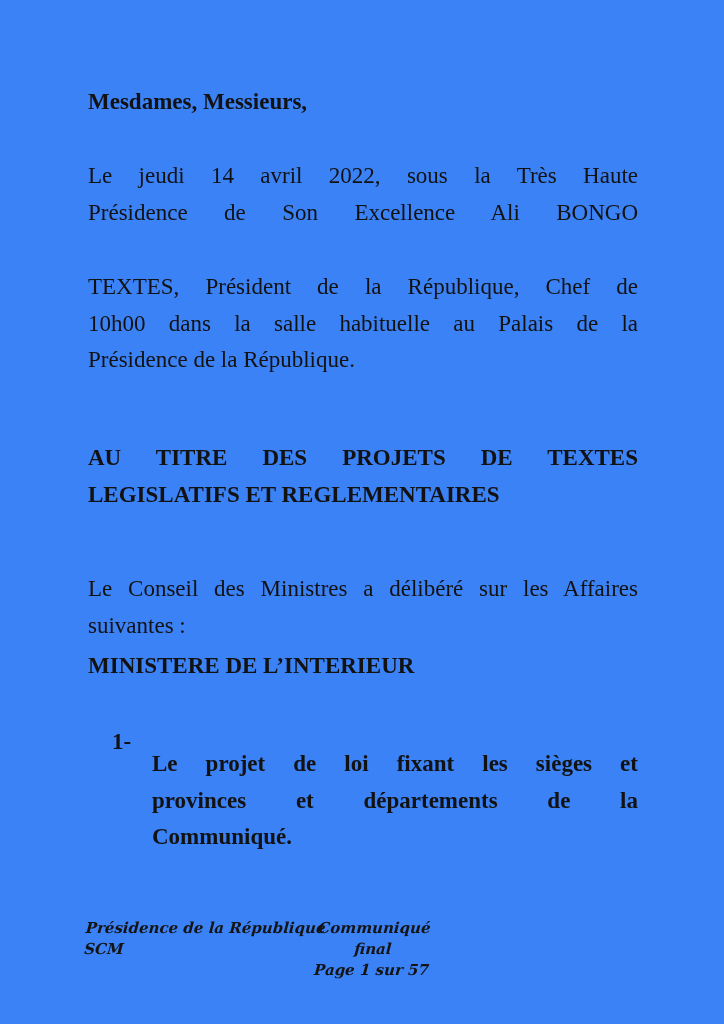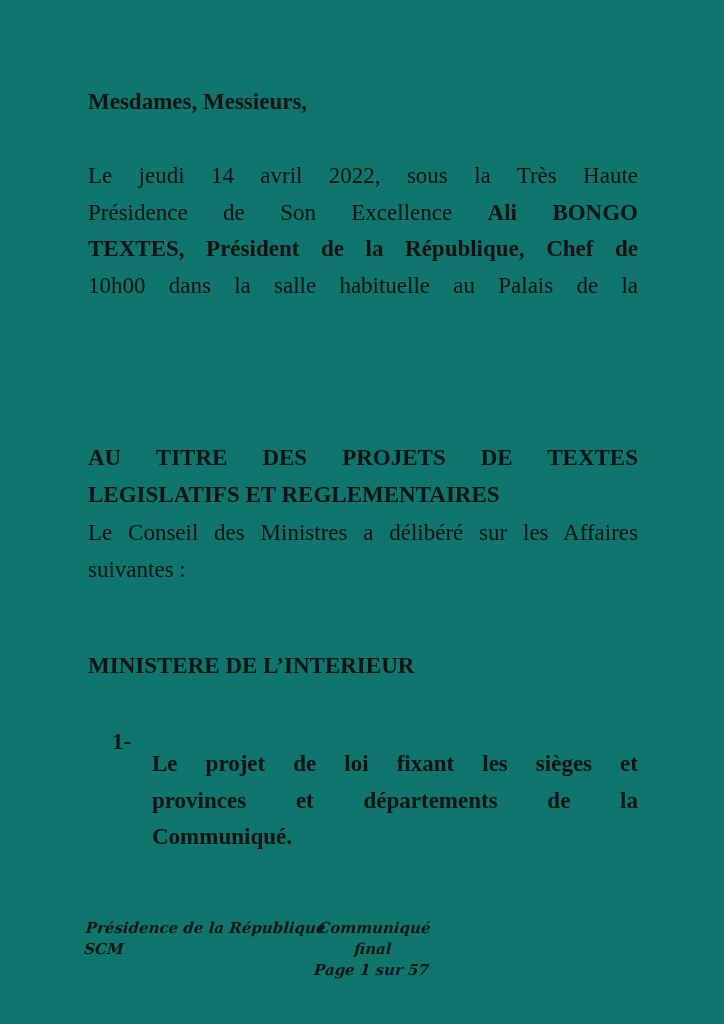--- a/index.html
+++ b/index.html
@@ -4,52 +4,52 @@
 <style>
   html, body {
     margin: 0;
     padding: 0;
     background: #ffffff;
   }
   .page {
     position: relative;
     width: 724px;
     height: 1024px;
-    background: #0f766e;
+    background: #3b82f6;
     overflow: hidden;
     font-family: "Liberation Serif", "DejaVu Serif", serif;
     color: #121212;
   }
   .block {
     position: absolute;
     left: 88px;
     width: 550px;
     font-size: 23px;
     line-height: 36.5px;
   }
-  .bold { font-weight: bold; }
+  .bold { font-weight: normal; margin-top: 38px; }
   
   .jline {
     text-align: justify;
     text-align-last: justify;
   }
   .lastline {
     text-align: left;
     text-align-last: left;
   }
   .salutation {
     top: 84px;
     font-weight: bold;
   }
   .intro { top: 158px; }
   .section-heading {
     top: 440px;
     font-weight: bold;
   }
-  .deliberation { top: 515px; }
+  .deliberation { top: 571px; }
   .ministry-heading {
     top: 648px;
     font-weight: bold;
   }
   .list-marker {
     position: absolute;
     left: 112px;
     top: 724px;
     font-size: 23px;
     line-height: 36.5px;
@@ -99,20 +99,21 @@
 
 <div class="page">
 
   <div class="block salutation">Mesdames, Messieurs,</div>
 
   <div class="block intro">
     <div class="jline">Le jeudi 14 avril 2022, sous la Très Haute</div>
     <div class="jline"><span>Présidence de Son Excellence </span><span class="bold">Ali BONGO</span></div>
     <div class="jline bold">TEXTES, Président de la République, Chef de</div>
     <div class="jline">10h00 dans la salle habituelle au Palais de la</div>
+    <div class="lastline">Présidence de la République.</div>
   </div>
 
   <div class="block section-heading">
     <div class="jline">AU TITRE DES PROJETS DE TEXTES</div>
     <div class="lastline">LEGISLATIFS ET REGLEMENTAIRES</div>
   </div>
 
   <div class="block deliberation">
     <div class="jline">Le Conseil des Ministres a délibéré sur les Affaires</div>
     <div class="lastline">suivantes :</div>

